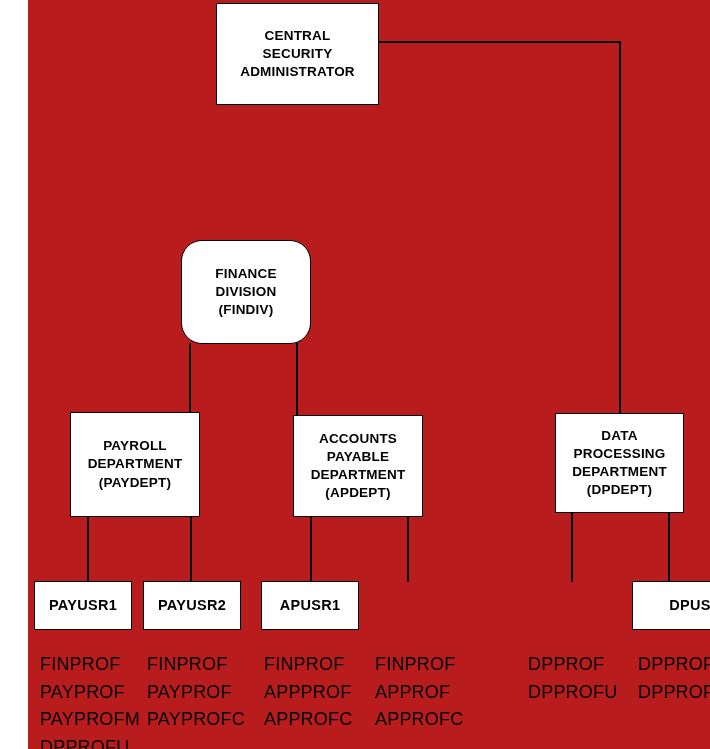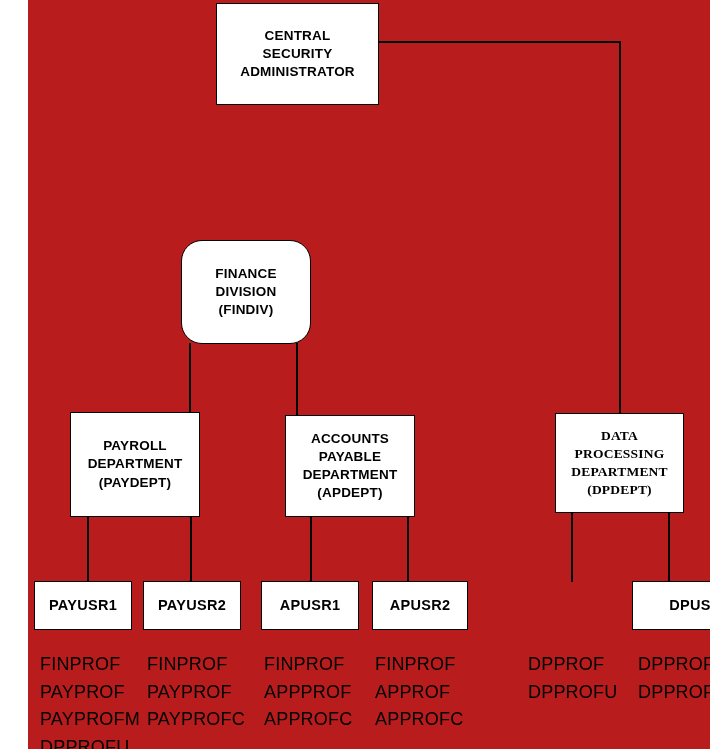--- a/index.html
+++ b/index.html
@@ -82,28 +82,28 @@
 
   <div class="connector v" style="left:161px; top:343px; height:70px;"></div>
   <div class="connector v" style="left:268px; top:343px; height:73px;"></div>
 
   <div class="node" style="left:42px; top:412px; width:130px; height:105px;">
     <span class="node-label">PAYROLL
 DEPARTMENT
 (PAYDEPT)</span>
   </div>
 
-  <div class="node" style="left:257px; top:415px; width:130px; height:102px;">
+  <div class="node" style="left:265px; top:415px; width:130px; height:102px;">
     <span class="node-label">ACCOUNTS
 PAYABLE
 DEPARTMENT
 (APDEPT)</span>
   </div>
 
-  <div class="node" style="left:527px; top:413px; width:129px; height:100px;font-family:Liberation Serif, serif;">
+  <div class="node" style="left:527px; top:413px; width:129px; height:100px;">
     <span class="node-label">DATA
 PROCESSING
 DEPARTMENT
 (DPDEPT)</span>
   </div>
 
   <div class="connector v" style="left:59px; top:516px; height:66px;"></div>
   <div class="connector v" style="left:162px; top:516px; height:66px;"></div>
 
   <div class="connector v" style="left:282px; top:516px; height:66px;"></div>
@@ -114,23 +114,20 @@
 
   <div class="node leaf" style="left:6px; top:581px; width:98px; height:49px;">
     <span class="node-label">PAYUSR1</span>
   </div>
   <div class="node leaf" style="left:115px; top:581px; width:98px; height:49px;">
     <span class="node-label">PAYUSR2</span>
   </div>
 
   <div class="node leaf" style="left:233px; top:581px; width:98px; height:49px;">
     <span class="node-label">APUSR1</span>
-  </div>
-  <div class="node leaf" style="left:344px; top:581px; width:96px; height:49px;">
-    <span class="node-label">APUSR2</span>
   </div>
 
   <div class="node leaf" style="left:604px; top:581px; width:98px; height:49px;padding-left:37px;">
     <span class="node-label">DPUSR2</span>
   </div>
 
   <div class="profile-list" style="left:12px; top:651px; width:104px;">FINPROF
 PAYPROF
 PAYPROFM
 DPPROFU</div>

